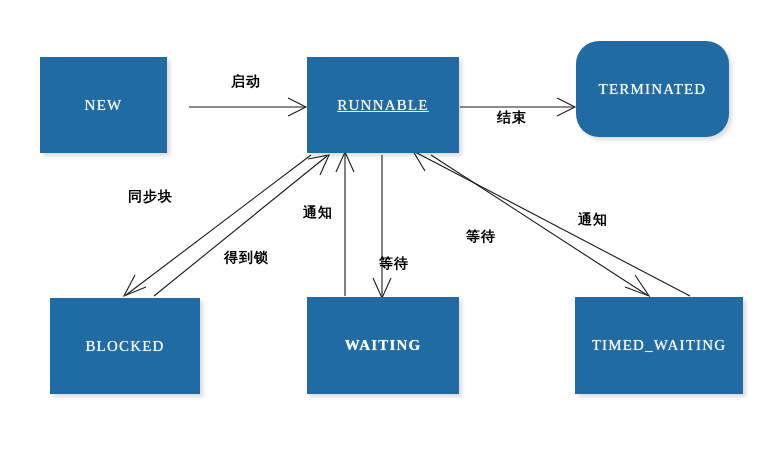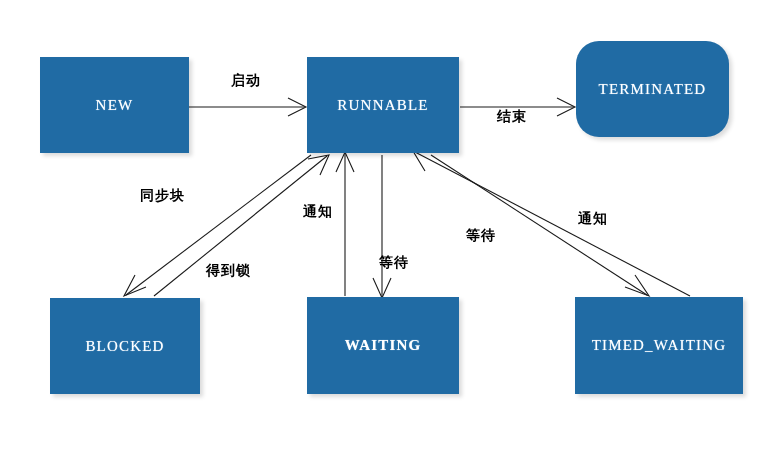--- a/index.html
+++ b/index.html
@@ -26,22 +26,22 @@
     font-family: "Liberation Serif", "DejaVu Serif", serif;
     font-size: 15px;
     letter-spacing: 1.2px;
     box-shadow: 3px 3px 4px rgba(0,0,0,0.14);
     text-shadow: 0 0 1px rgba(180,215,245,0.9);
   }
   .node-label {
     white-space: nowrap;
     pointer-events: none;
   }
-  #node-new        { left: 40px;  top: 57px;  width: 149px; height: 96px; }
-  #node-runnable   { left: 307px; top: 57px;  width: 152px; height: 96px; }
+  #node-new        { left: 40px;  top: 57px;  width: 127px; height: 96px; }
+  #node-runnable   { left: 307px; top: 57px;  width: 152px; height: 96px; text-decoration: underline; }
   #node-terminated { left: 576px; top: 41px;  width: 153px; height: 96px; border-radius: 23px; }
   #node-blocked    { left: 50px;  top: 298px; width: 150px; height: 96px; justify-content: center; }
   #node-waiting    { left: 307px; top: 297px; width: 152px; height: 97px; font-weight: bold; }
   #node-timed      { left: 575px; top: 297px; width: 168px; height: 97px; }
 
   svg.edges {
     position: absolute;
     left: 0;
     top: 0;
     width: 782px;
@@ -54,31 +54,31 @@
     fill: none;
   }
   .arrowhead {
     stroke: #1a1a1a;
     stroke-width: 1.2;
     fill: none;
   }
   .edge-label {
     position: absolute;
     color: #000000;
-    font-family: Liberation Mono, monospace;
+    font-family: Liberation Sans, sans-serif;
     font-size: 14px;
     font-weight: bold;
     letter-spacing: 1px;
     white-space: nowrap;
     line-height: 1;
   }
   #lbl-start  { left: 231px; top: 74px; }
   #lbl-end    { left: 497px; top: 74px; margin-top: 36px; }
-  #lbl-sync   { left: 140px; top: 189px; }
-  #lbl-lock   { left: 206px; top: 250px; margin-top: 14px; }
+  #lbl-sync   { left: 128px; top: 189px; }
+  #lbl-lock   { left: 224px; top: 250px; }
   #lbl-notify1{ left: 303px; top: 205px; }
   #lbl-wait1  { left: 379px; top: 256px; }
   #lbl-wait2  { left: 466px; top: 229px; }
   #lbl-notify2{ left: 578px; top: 212px; }
 </style>
 </head>
 <body>
 
 <div id="canvas">
 

